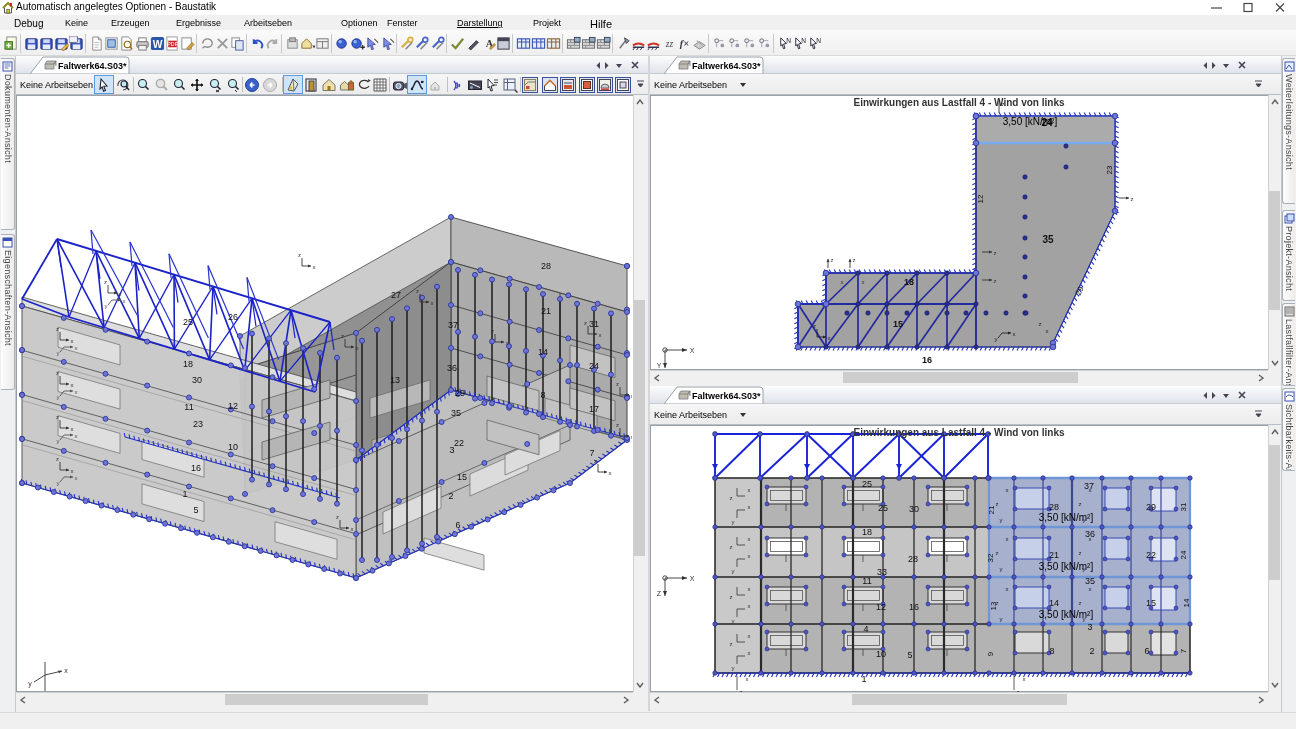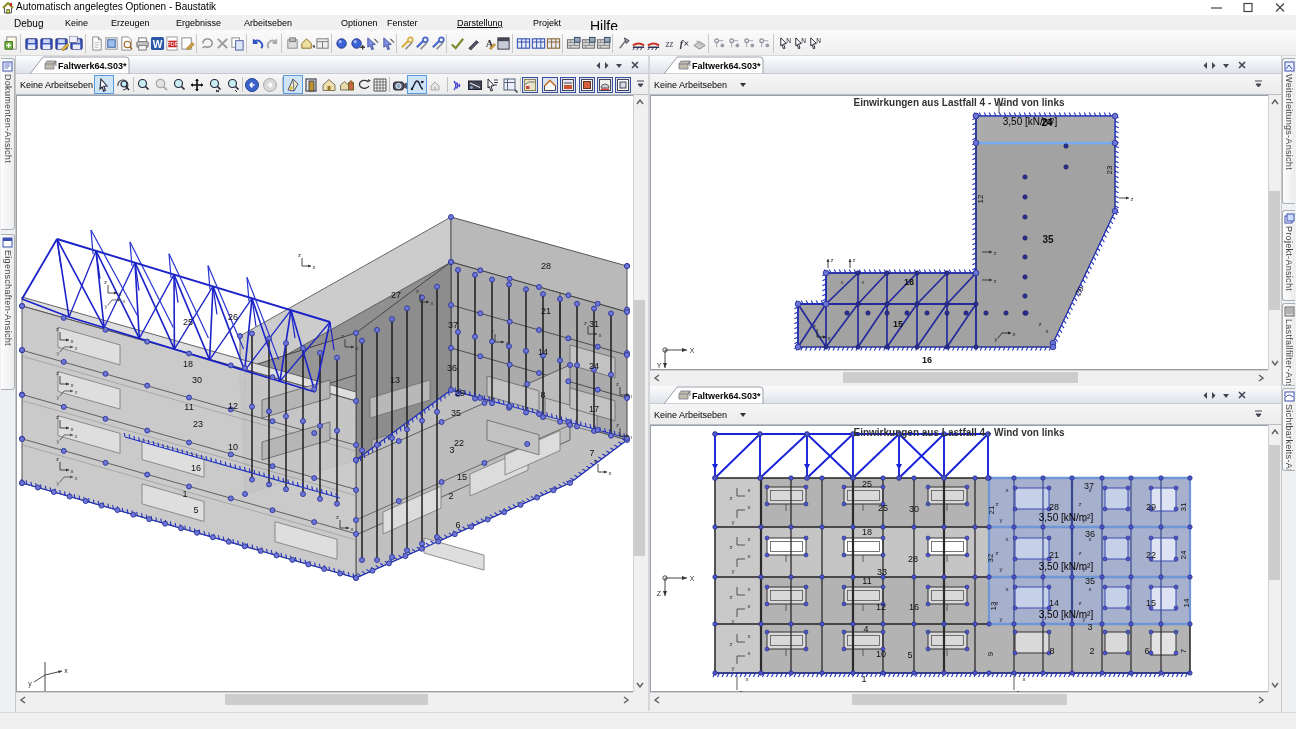--- a/index.html
+++ b/index.html
@@ -22,21 +22,21 @@
 <div class="abs" style="left:0;top:15px;width:1296px;height:15px;background:#f0f0f0;"></div>
 <div class="abs" style="left:14px;top:18px;font-size:10px;color:#000;">Debug</div>
 <div class="abs" style="left:65px;top:18px;font-size:9px;color:#000;">Keine</div>
 <div class="abs" style="left:111px;top:18px;font-size:9px;color:#000;">Erzeugen</div>
 <div class="abs" style="left:176px;top:18px;font-size:9px;color:#000;">Ergebnisse</div>
 <div class="abs" style="left:244px;top:18px;font-size:9px;color:#000;">Arbeitseben</div>
 <div class="abs" style="left:318px;top:18px;font-size:9px;color:#000;margin-left:23px;">Optionen</div>
 <div class="abs" style="left:387px;top:18px;font-size:9px;color:#000;">Fenster</div>
 <div class="abs" style="left:457px;top:18px;font-size:9px;color:#000;text-decoration:underline;">Darstellung</div>
 <div class="abs" style="left:533px;top:18px;font-size:9px;color:#000;">Projekt</div>
-<div class="abs" style="left:590px;top:18px;font-size:14px;color:#000;">Hilfe</div>
+<div class="abs" style="left:590px;top:18px;font-size:11px;color:#000;">Hilfe</div>
 <div class="abs" style="left:0;top:30px;width:1296px;height:26px;background:linear-gradient(#fbfbfb,#eeeeee);border-bottom:1px solid #d9d9d9;"></div>
 <svg class="abs" style="left:4px;top:36px" width="15" height="15" viewBox="0 0 16 16">
     <rect x="3" y="1" width="10" height="13" fill="#fffde8" stroke="#888"></rect>
     <rect x="1" y="6" width="8" height="8" fill="#7ab648" stroke="#3a7020"></rect>
     <path d="M2.5 10h5M5 7.5v5" stroke="#fff" stroke-width="1.4"></path>
   </svg>
 <div class="abs" style="left:20px;top:34px;width:1px;height:19px;background:#c8c8c8;"></div>
 <svg class="abs" style="left:24px;top:36px" width="15" height="15" viewBox="0 0 16 16">
     <rect x="2" y="3" width="12" height="11" rx="1" fill="#3a56c4" stroke="#222a70"></rect>
     <rect x="4.5" y="3.5" width="7" height="4" fill="#cfd8f2"></rect>

